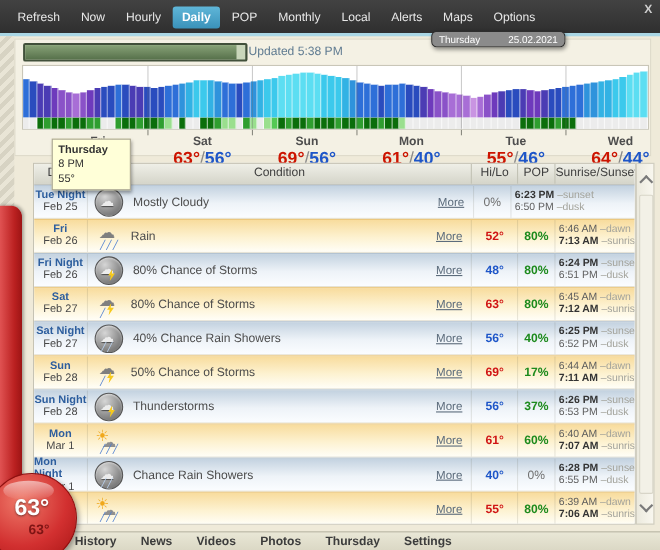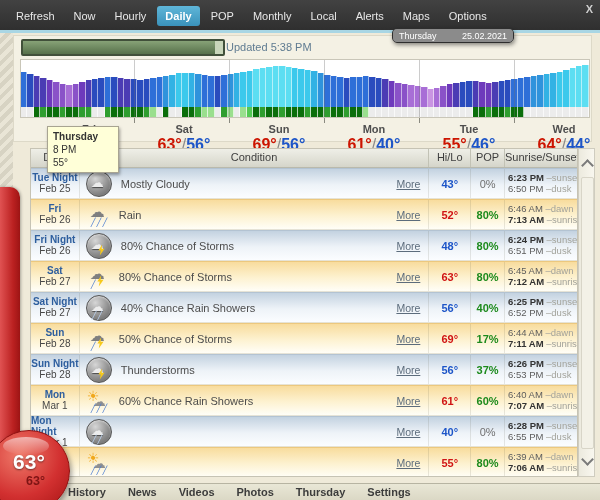--- a/index.html
+++ b/index.html
@@ -389,21 +389,20 @@
       <div class="dayname">Tue Night</div>
       <div class="datesub">Feb 25</div>
     </div>
     <div class="c-cond">
       <span class="wicon wi-night-cloudy">
             <i class="g2"></i>
           </span>
       <span class="condtext">Mostly Cloudy</span>
       <a class="more">More</a>
     </div>
-    <div class="c-temp lo">43°</div>
     <div class="c-pop muted">0%</div>
     <div class="c-sun">
       <div class="sunline l1"><span class="t">6:23 PM</span> <span class="lbl">–sunset</span></div>
       <div class="sunline l2"><span class="t">6:50 PM</span> <span class="lbl">–dusk</span></div>
     </div>
   </div>
       <div class="trow day">
     <div class="c-date">
       <div class="dayname">Fri</div>
       <div class="datesub">Feb 26</div>
@@ -529,40 +528,40 @@
     <div class="c-date">
       <div class="dayname">Mon</div>
       <div class="datesub">Mar 1</div>
     </div>
     <div class="c-cond">
       <span class="wicon wi-sun-rain">
             <i class="g1"></i>
             <i class="g2"></i>
             <i class="g3"></i>
           </span>
-      <span class="condtext">60% Chance Rain Showers</span>
       <a class="more">More</a>
     </div>
     <div class="c-temp hi">61°</div>
     <div class="c-pop">60%</div>
     <div class="c-sun">
       <div class="sunline l1"><span class="t">6:40 AM</span> <span class="lbl">–dawn</span></div>
       <div class="sunline l2"><span class="t">7:07 AM</span> <span class="lbl">–sunrise</span></div>
     </div>
   </div>
       <div class="trow night">
     <div class="c-date">
       <div class="dayname">Mon Night</div>
       <div class="datesub">Mar 1</div>
     </div>
     <div class="c-cond">
       <span class="wicon wi-night-rain">
             <i class="g2"></i>
             <i class="g3"></i>
           </span>
+      <span class="condtext">Chance Rain Showers</span>
       <a class="more">More</a>
     </div>
     <div class="c-temp lo">40°</div>
     <div class="c-pop muted">0%</div>
     <div class="c-sun">
       <div class="sunline l1"><span class="t">6:28 PM</span> <span class="lbl">–sunset</span></div>
       <div class="sunline l2"><span class="t">6:55 PM</span> <span class="lbl">–dusk</span></div>
     </div>
   </div>
       <div class="trow day">

